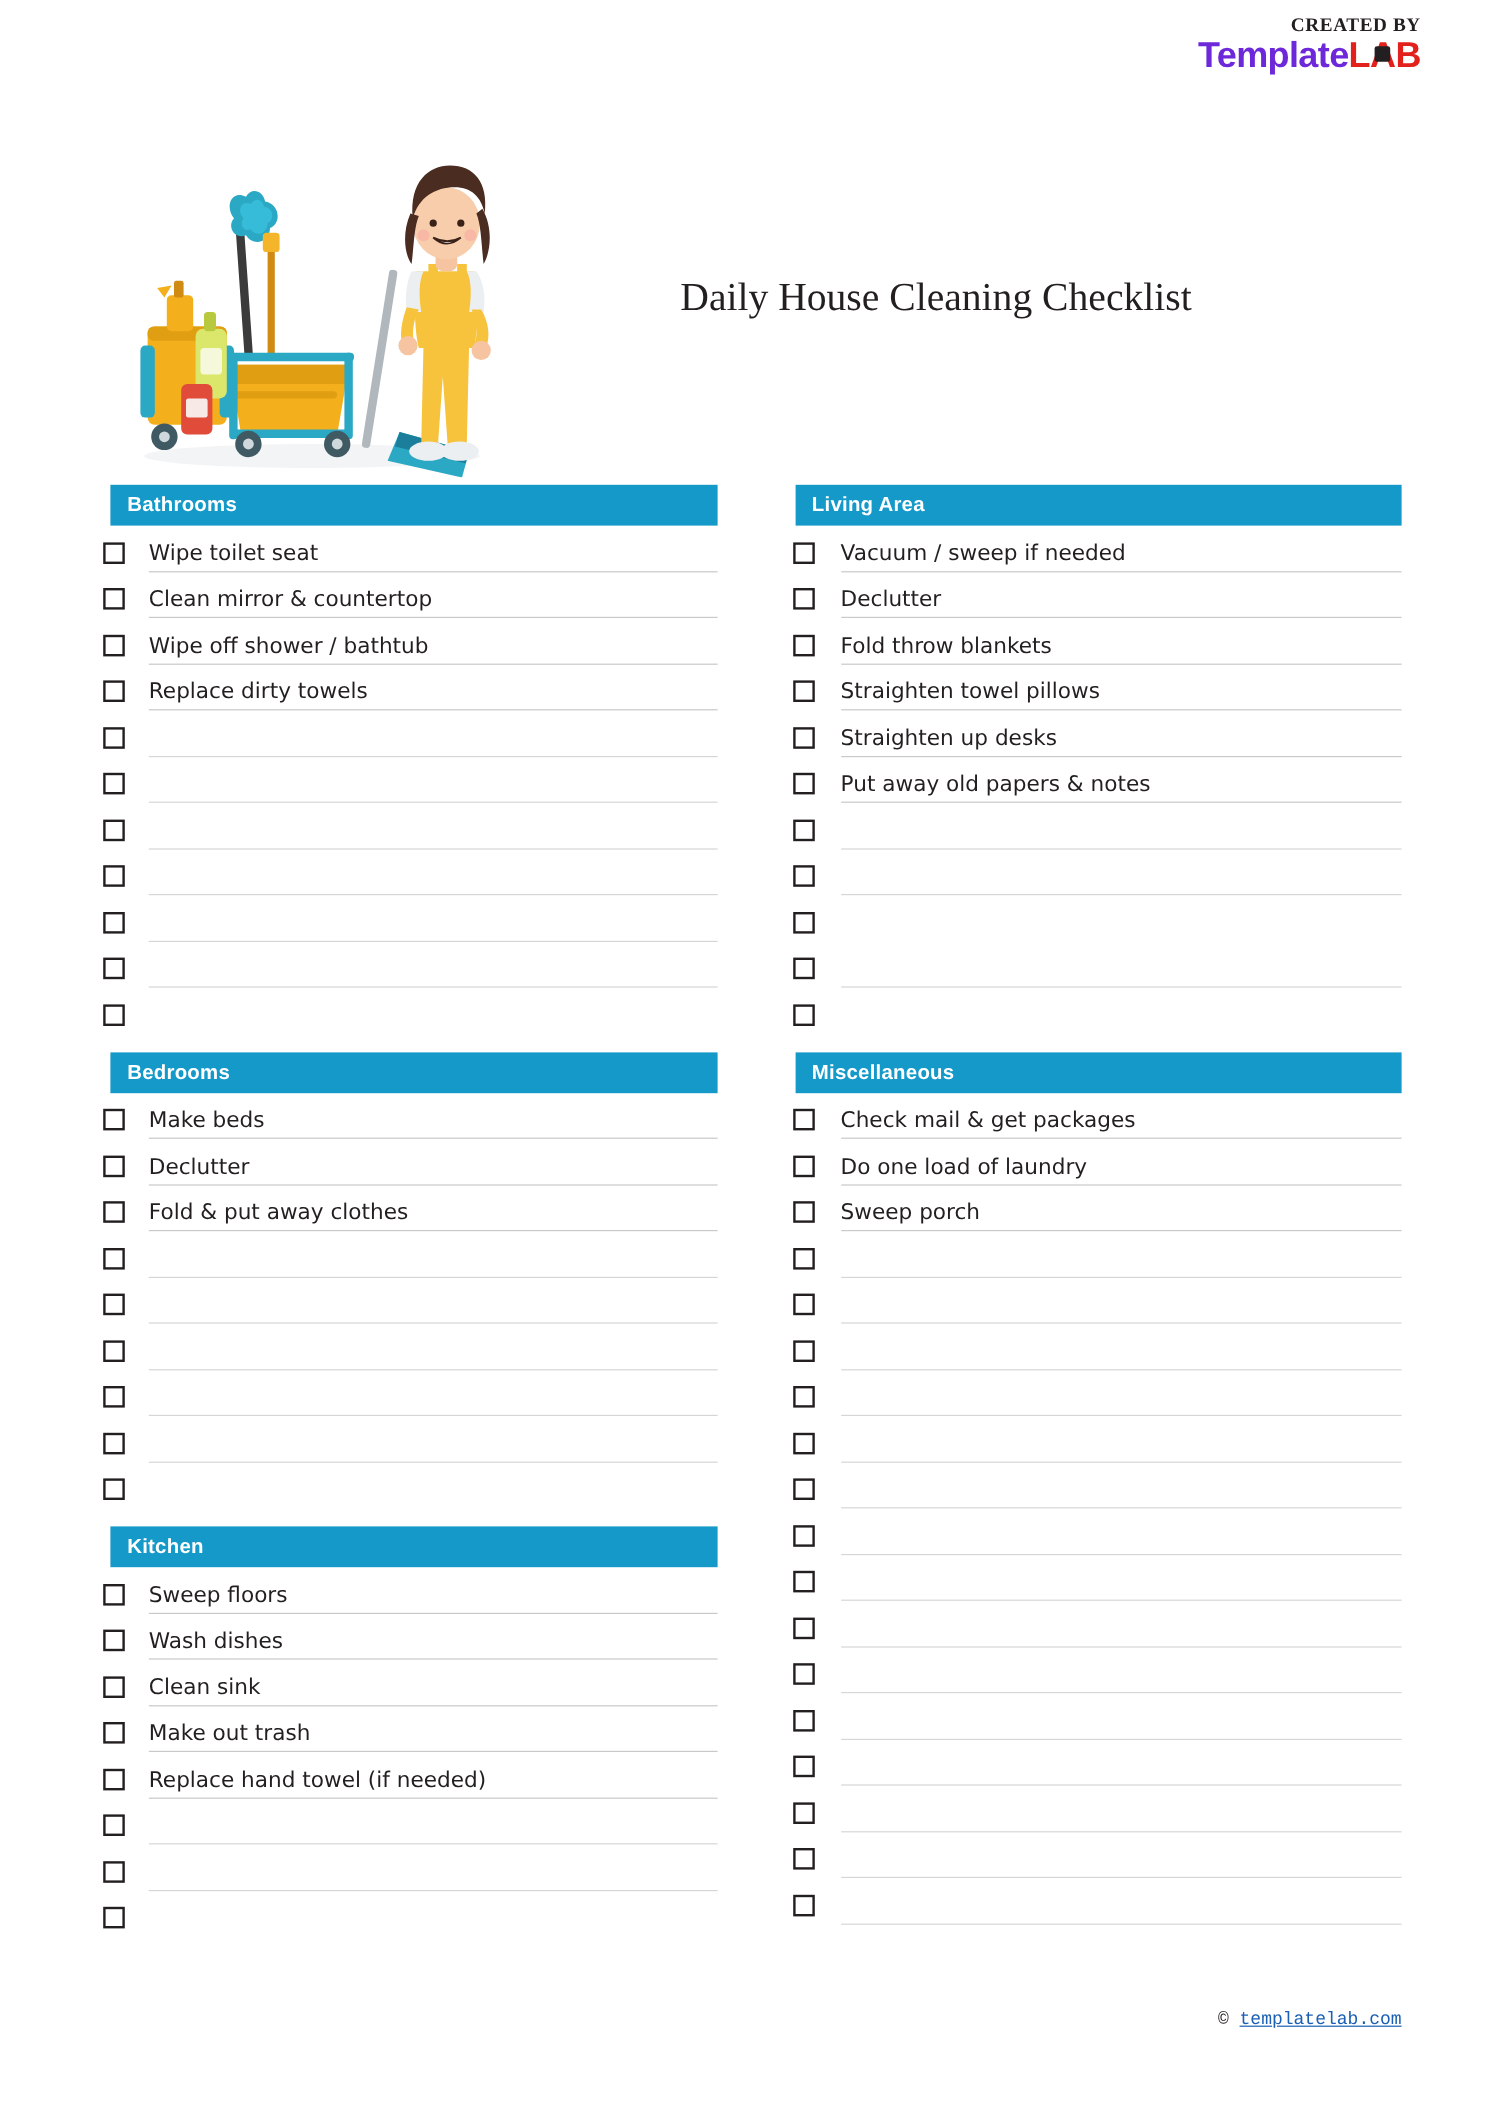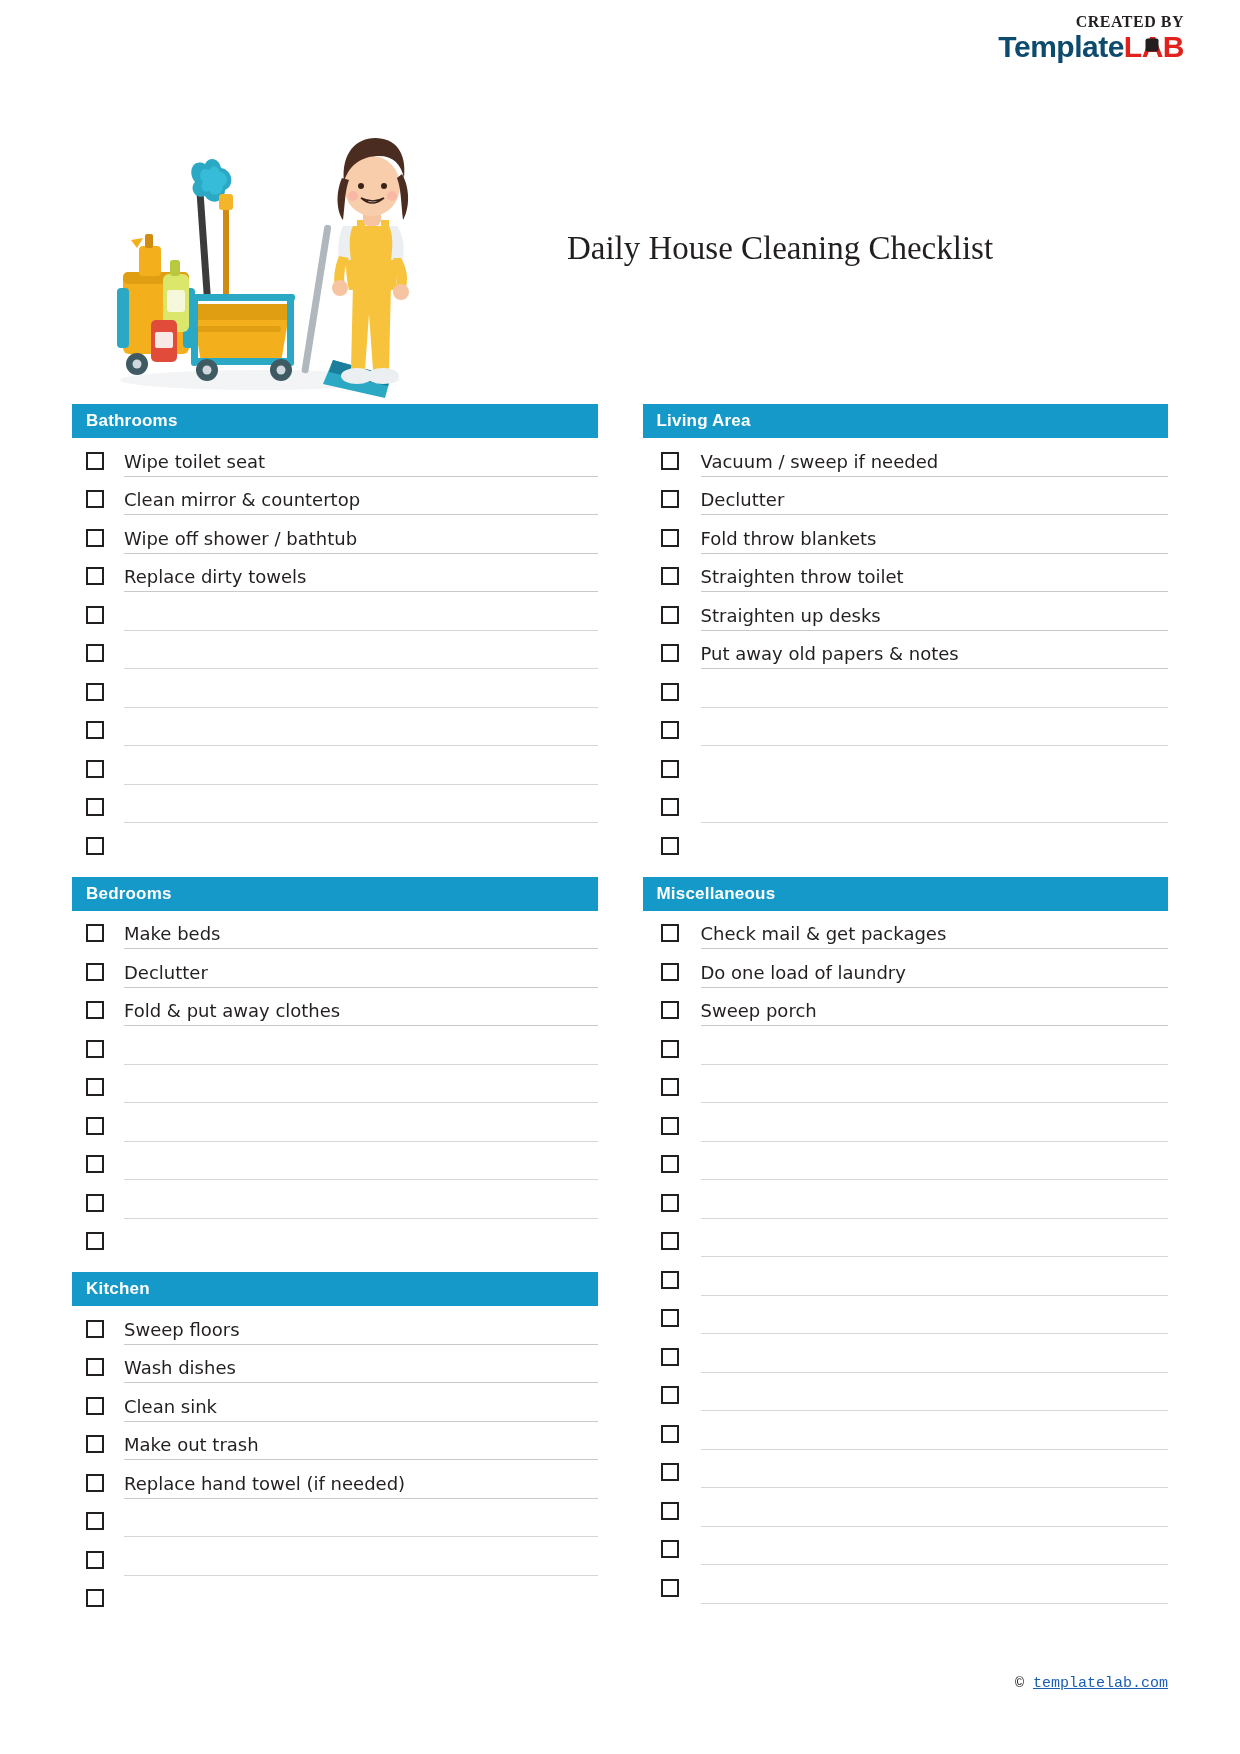--- a/index.html
+++ b/index.html
@@ -31,21 +31,21 @@
     font-weight: bold;
     color: #231f20;
     margin-bottom: 2px;
   }
   .brand-name {
     font-family: "Liberation Sans", sans-serif;
     font-size: 30px;
     font-weight: bold;
     letter-spacing: -0.5px;
   }
-  .brand-name .dark { color: #0c4a6e; }
+  .brand-name .dark { color: #6d28d9; }
   .brand-name .red  { color: #e2211c; }
   .brand-name .logo-a {
     display: inline-block;
     position: relative;
   }
   .brand-name .logo-a::after {
     content: "";
     position: absolute;
     left: 50%;
     top: 44%;
@@ -94,20 +94,21 @@
   .section { margin-bottom: 15px; }
 
   .section-header {
     background: #1499c9;
     color: #ffffff;
     font-family: "Liberation Sans", sans-serif;
     font-weight: bold;
     font-size: 17px;
     padding: 7px 0 7px 14px;
     letter-spacing: 0.2px;
+    margin-left: 20px;
   }
 
   .row {
     display: flex;
     align-items: flex-end;
     height: 38.5px;
   }
   .checkbox {
     width: 18px;
     height: 18px;
@@ -454,21 +455,21 @@
       </div>
       <div class="row">
         <div class="checkbox"></div>
         <div class="line">
             <span class="text">Fold throw blankets</span>
           </div>
       </div>
       <div class="row">
         <div class="checkbox"></div>
         <div class="line">
-            <span class="text">Straighten throw toilet</span>
+            <span class="text">Straighten towel pillows</span>
           </div>
       </div>
       <div class="row">
         <div class="checkbox"></div>
         <div class="line">
             <span class="text">Straighten up desks</span>
           </div>
       </div>
       <div class="row">
         <div class="checkbox"></div>

